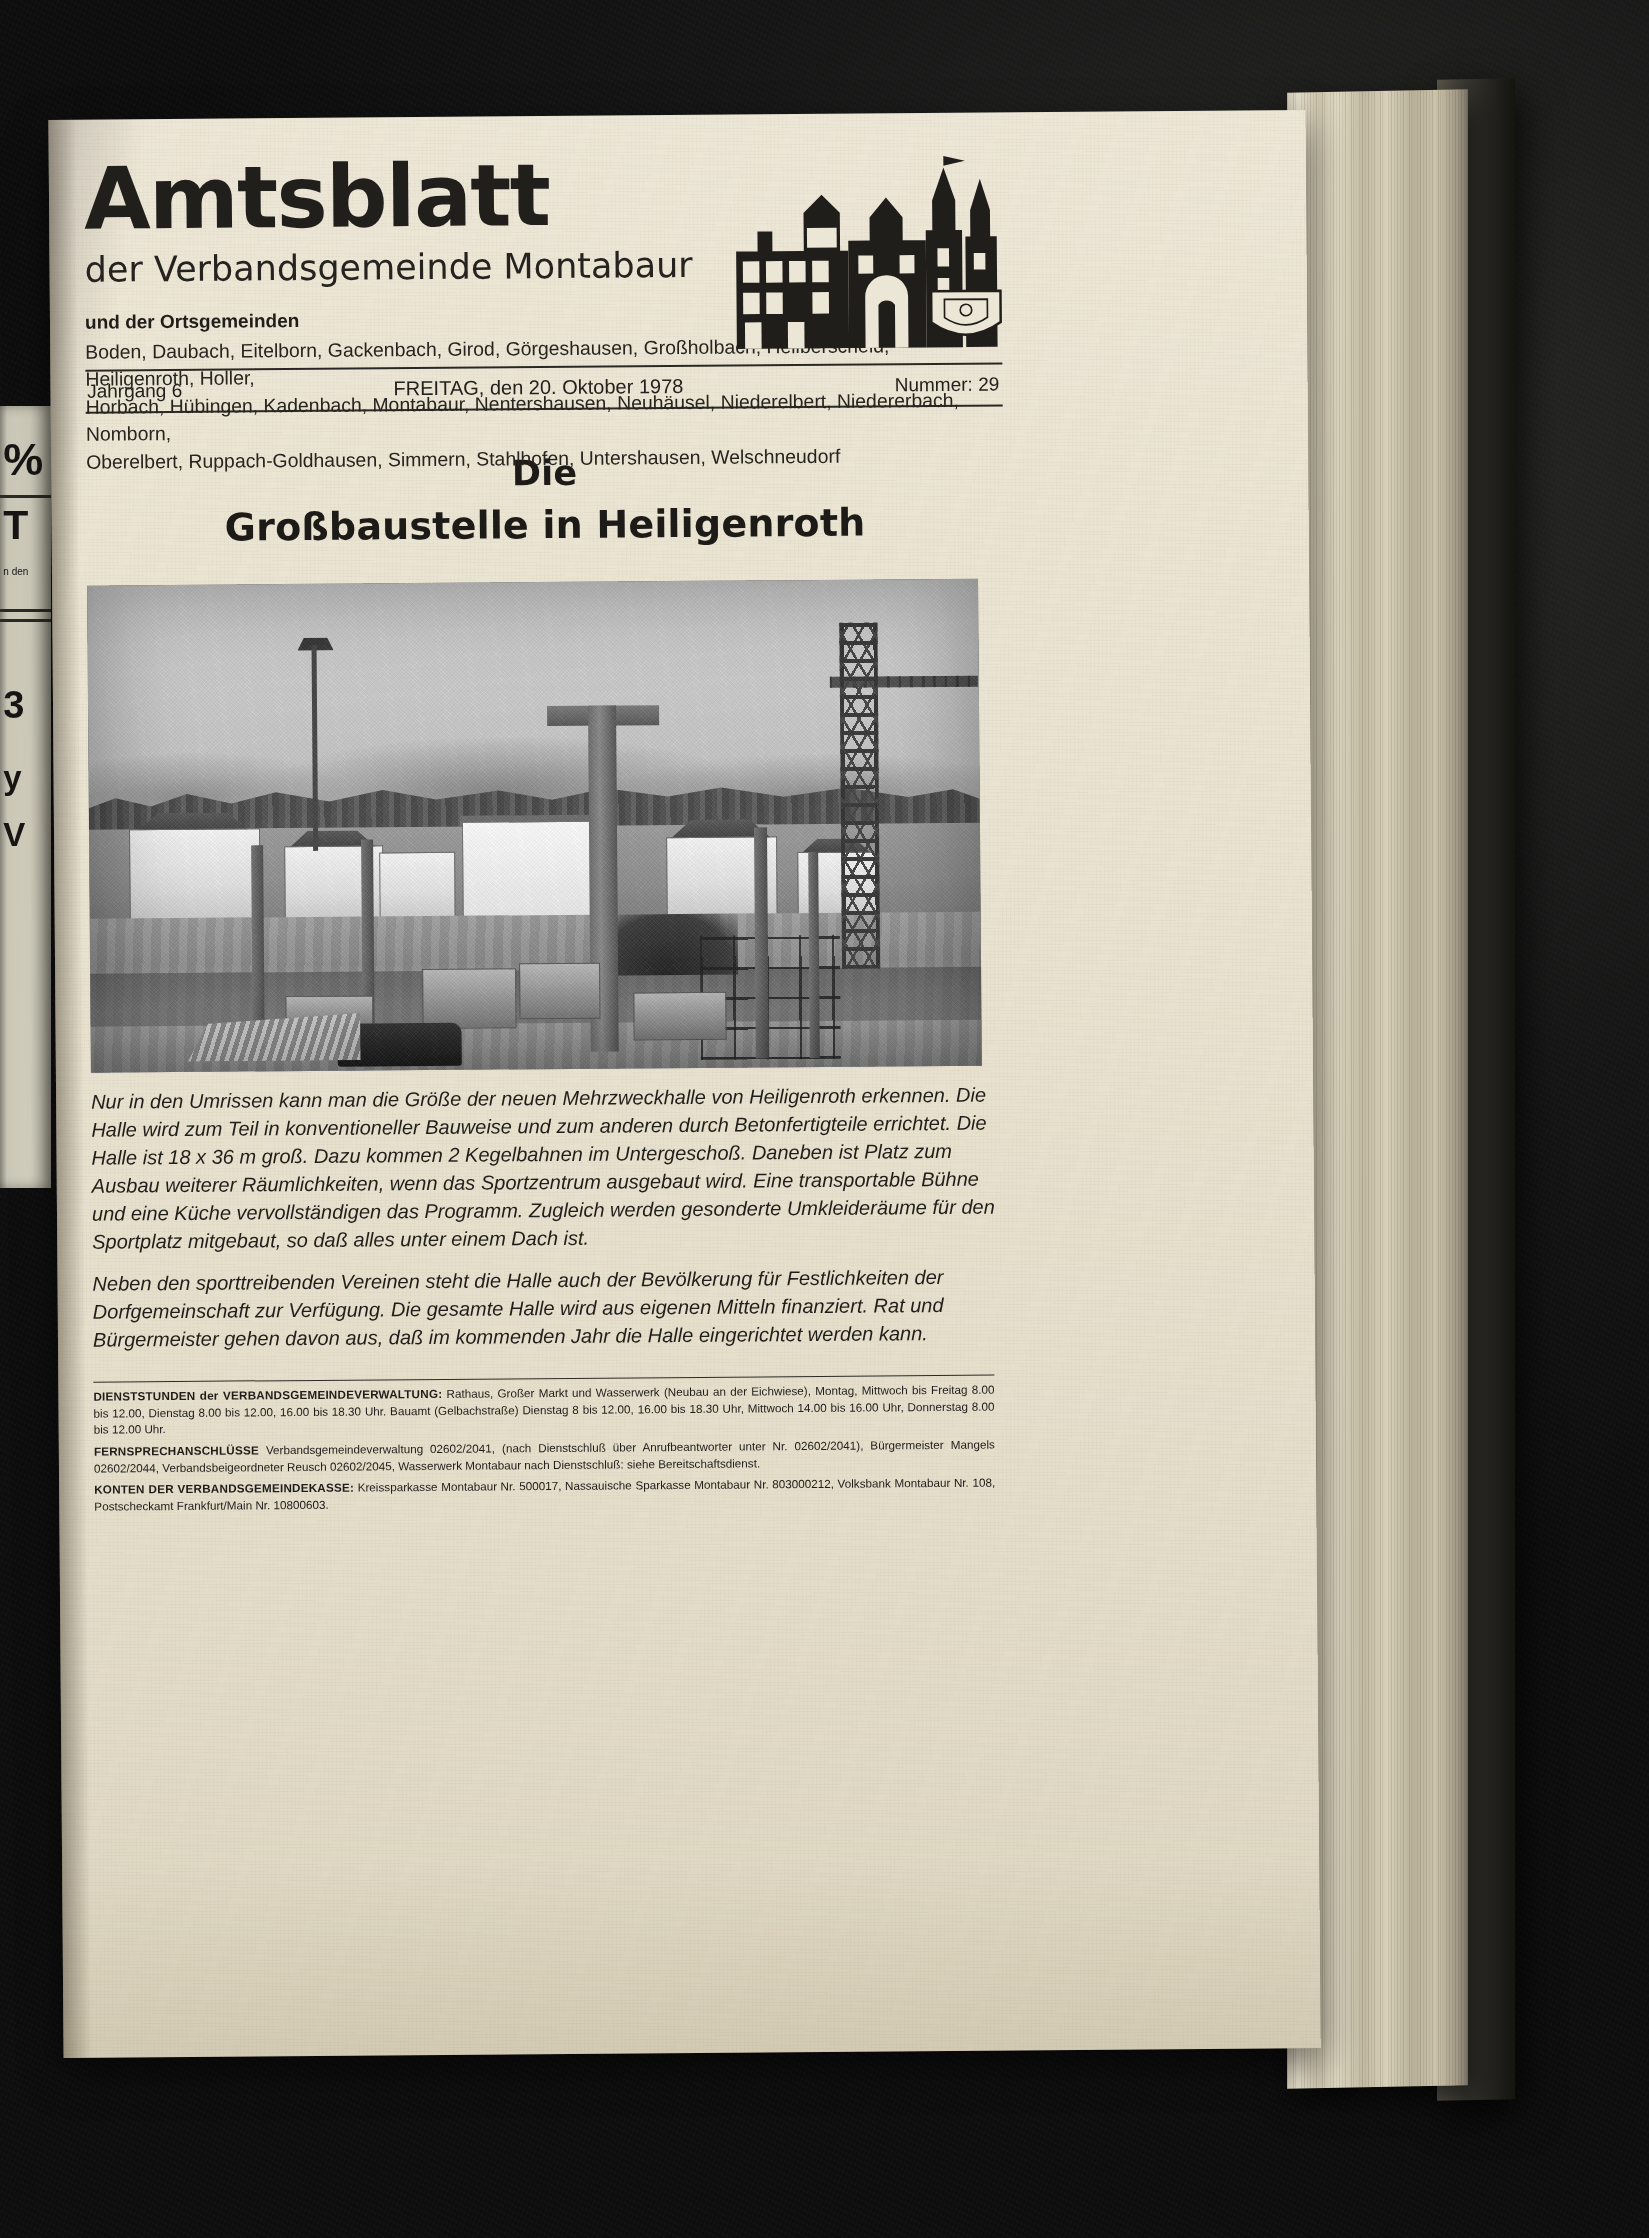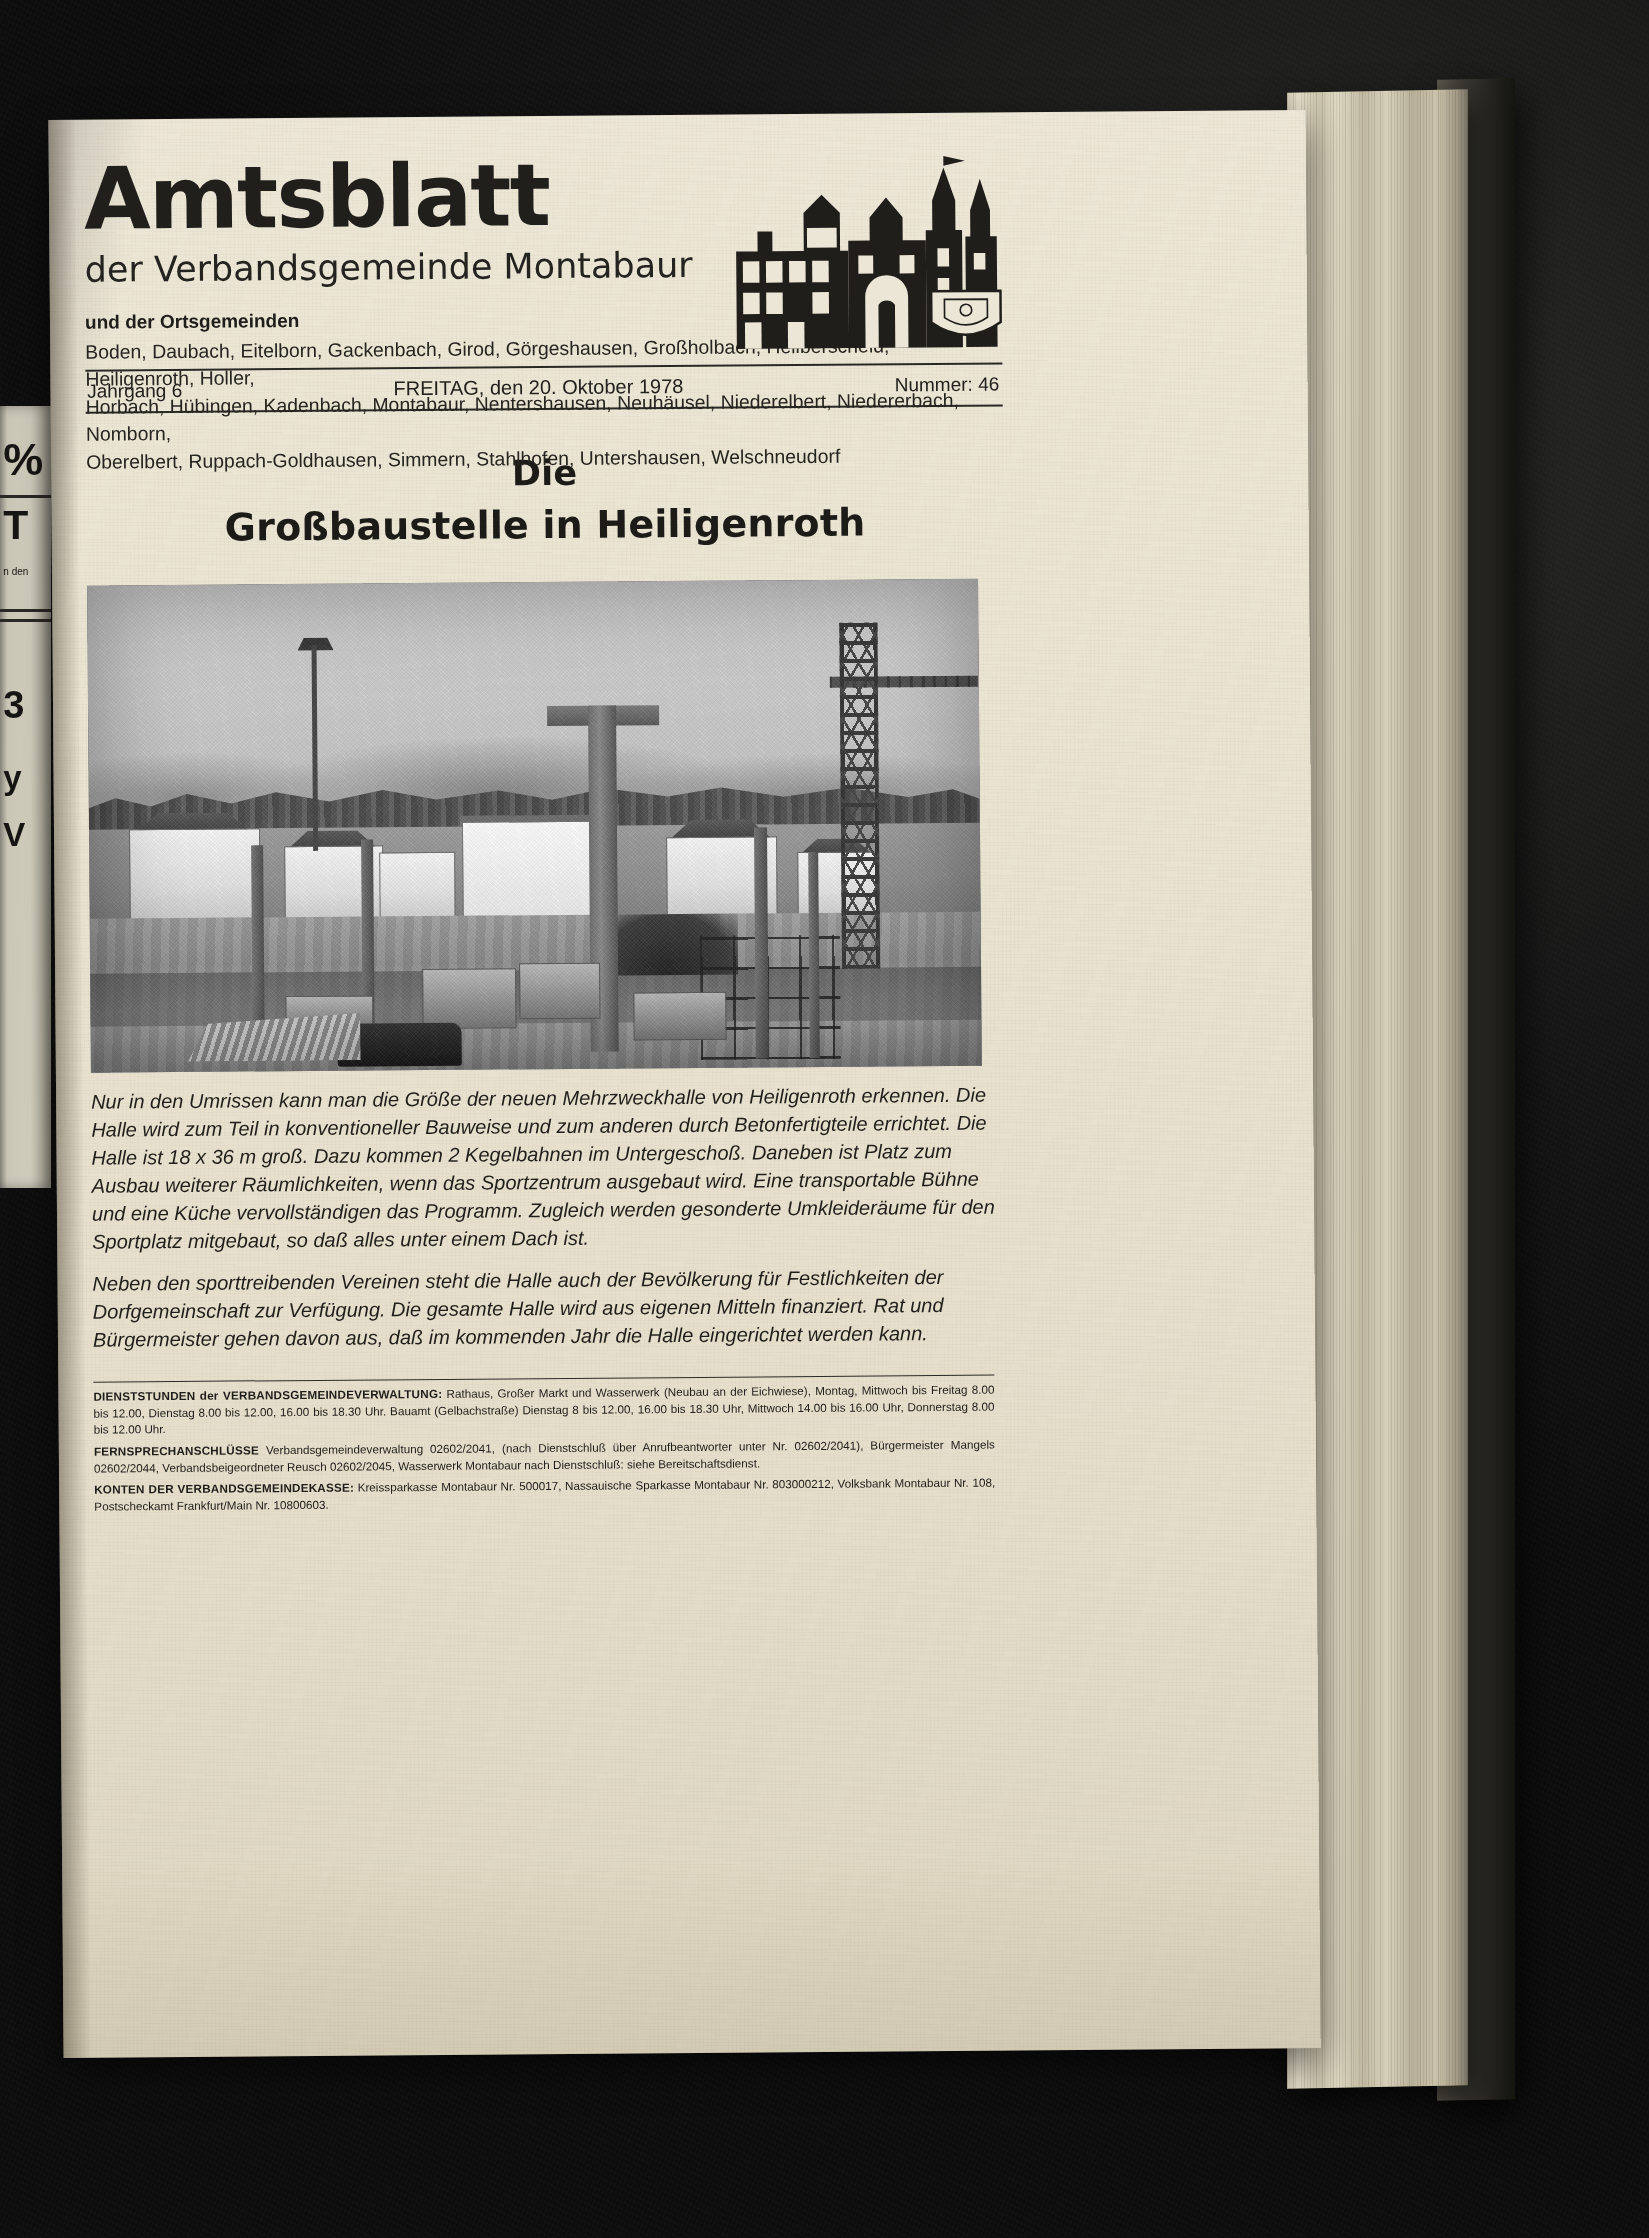--- a/index.html
+++ b/index.html
@@ -430,21 +430,21 @@
         <div>Boden, Daubach, Eitelborn, Gackenbach, Girod, Görgeshausen, Großholbach, Heilberscheid, Heiligenroth, Holler,</div>
         <div>Horbach, Hübingen, Kadenbach, Montabaur, Nentershausen, Neuhäusel, Niederelbert, Niedererbach, Nomborn,</div>
         <div>Oberelbert, Ruppach-Goldhausen, Simmern, Stahlhofen, Untershausen, Welschneudorf</div>
       </div>
     </div>
 
     <hr class="hr-thin">
     <div class="issue-row">
       <span>Jahrgang 6</span>
       <span class="mid">FREITAG, den 20. Oktober 1978</span>
-      <span>Nummer: 46</span>
+      <span>Nummer: 29</span>
     </div>
     <hr class="hr-thick">
 
     <div class="headline">
       <div class="l1">Die</div>
       <div class="l2">Großbaustelle in Heiligenroth</div>
     </div>
 
     <div class="photo-wrap">
       <div class="ph sky"></div>

